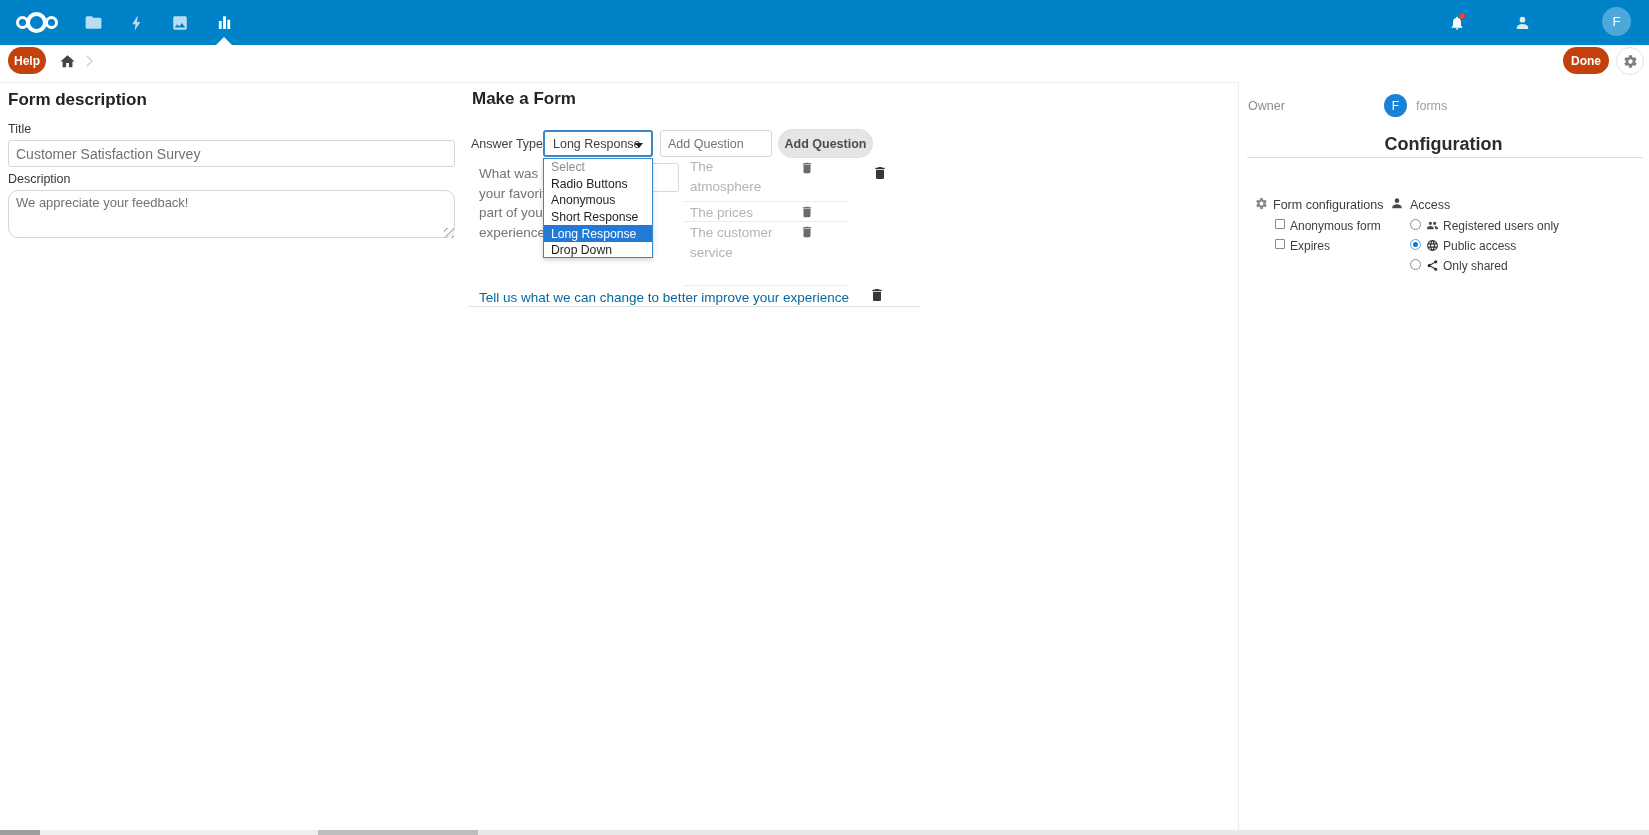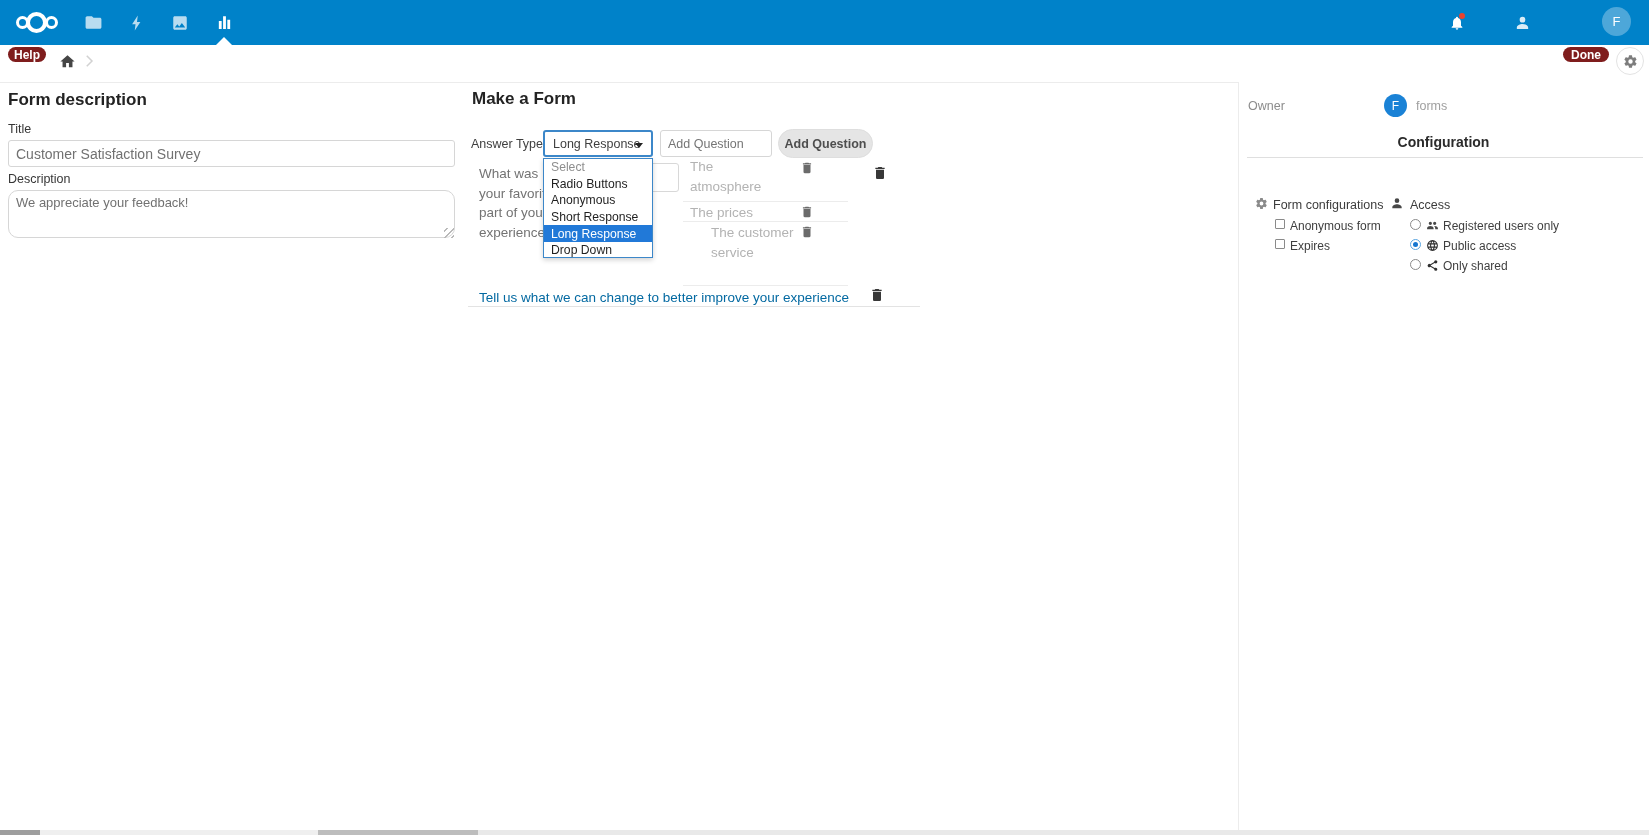--- a/index.html
+++ b/index.html
@@ -16,21 +16,21 @@
   .app-btn.active svg { opacity:1; }
   .active-indicator { position:absolute; top:37px; width:0; height:0;
       border-left:8px solid transparent; border-right:8px solid transparent; border-bottom:8px solid #fff; }
   .hdr-right-btn { position:absolute; top:0; width:40px; height:45px; display:flex; align-items:center; justify-content:center; }
   .bell-dot { position:absolute; left:22px; top:13px; width:6px; height:6px; border-radius:50%; background:#e9422d; }
   .hdr-avatar { position:absolute; left:1602px; top:7px; width:29px; height:29px; border-radius:50%;
       background:rgba(255,255,255,.3); color:#fff; font-size:13px; display:flex; align-items:center; justify-content:center; }
 
   
   .toolbar-border { position:absolute; left:0; top:82px; width:1238px; height:1px; background:#ececec; }
-  .pill-btn { position:absolute; height:15px; border-radius:14px; background:#7f1d1d; color:#fff;
+  .pill-btn { position:absolute; height:27px; border-radius:14px; background:#c2410c; color:#fff;
       font-size:12px; font-weight:bold; display:flex; align-items:center; justify-content:center; border:none; cursor:pointer; }
   .gear-btn { position:absolute; left:1616px; top:47px; width:28px; height:28px; border-radius:50%;
       background:#fff; border:1px solid #e3e3e3; display:flex; align-items:center; justify-content:center; cursor:pointer; }
   .crumb-home { position:absolute; left:59px; top:53px; width:17px; height:17px; cursor:pointer; }
   .crumb-chev { position:absolute; left:80px; top:52px; }
 
   
   .h2 { position:absolute; font-size:17px; font-weight:bold; color:#232323; }
   .small-label { position:absolute; font-size:12.5px; color:#363636; }
   .text-input { position:absolute; border:1px solid #d6d6d6; border-radius:3px; background:#fff;
@@ -60,21 +60,21 @@
       border-radius:3px; background:#fff; z-index:5; }
   .add-q-btn { position:absolute; left:778px; top:129px; width:95px; height:29px; border-radius:15px;
       background:#e5e5e5; border:1px solid #dedede; color:#4e4e4e; font-size:12.5px; font-weight:bold; cursor:pointer; }
 
   
   .side-divider { position:absolute; left:1238px; top:82px; width:1px; height:748px; background:#ececec; }
   .side-label { position:absolute; font-size:12.5px; color:#8c8c8c; }
   .side-avatar { position:absolute; left:1384px; top:94px; width:23px; height:23px; border-radius:50%;
       background:#1a82d6; color:#fff; font-size:12px; display:flex; align-items:center; justify-content:center; }
   .config-head { position:absolute; left:1238px; top:134px; width:411px; text-align:center;
-      font-size:14px; font-weight:bold; color:#2b2b2b; }
+      font-size:18px; font-weight:bold; color:#2b2b2b; }
   .config-hr { position:absolute; left:1247px; top:157px; width:396px; height:1px; background:#dfdfdf; }
   .grp-head { position:absolute; font-size:12.5px; color:#3c3c3c; }
   .cbx { position:absolute; width:10px; height:10px; border:1px solid #8a8a8a; border-radius:1px; background:#fff; cursor:pointer; }
   .rdo { position:absolute; width:11px; height:11px; border:1px solid #8a8a8a; border-radius:50%; background:#fff; cursor:pointer; }
   .rdo.on { border:1px solid #5aa5e0; }
   .rdo.on::after { content:""; position:absolute; left:2px; top:2px; width:5px; height:5px; border-radius:50%; background:#1576d0; }
   .opt-label { position:absolute; font-size:12px; color:#3f3f3f; cursor:pointer; white-space:nowrap; }
   .side-ic { position:absolute; line-height:0; }
 
   
@@ -190,21 +190,21 @@
   <div class="sep" style="left:683px; top:201px; width:165px;"></div>
 
   <div class="opt-text" style="left:690px; top:203px;">The prices</div>
   <button class="trash" style="left:800px; top:205px; color:#6b6b6b;">
     <svg width="14" height="14" viewBox="0 0 24 24" fill="currentColor">
         <path d="M6 19c0 1.1.9 2 2 2h8c1.1 0 2-.9 2-2V7H6v12zM19 4h-3.5l-1-1h-5l-1 1H5v2h14V4z"></path>
       </svg>
   </button>
   <div class="sep" style="left:683px; top:221px; width:165px;"></div>
 
-  <div class="opt-text" style="left:690px; top:223px;margin-left:21px;">The customer service</div>
+  <div class="opt-text" style="left:690px; top:223px;">The customer service</div>
   <button class="trash" style="left:800px; top:225px; color:#6b6b6b;">
     <svg width="14" height="14" viewBox="0 0 24 24" fill="currentColor">
         <path d="M6 19c0 1.1.9 2 2 2h8c1.1 0 2-.9 2-2V7H6v12zM19 4h-3.5l-1-1h-5l-1 1H5v2h14V4z"></path>
       </svg>
   </button>
   <div class="sep" style="left:683px; top:285px; width:165px;"></div>
 
   <button class="trash" style="left:872px; top:165px; color:#383838;">
     <svg width="16" height="16" viewBox="0 0 24 24" fill="currentColor">
         <path d="M6 19c0 1.1.9 2 2 2h8c1.1 0 2-.9 2-2V7H6v12zM19 4h-3.5l-1-1h-5l-1 1H5v2h14V4z"></path>

